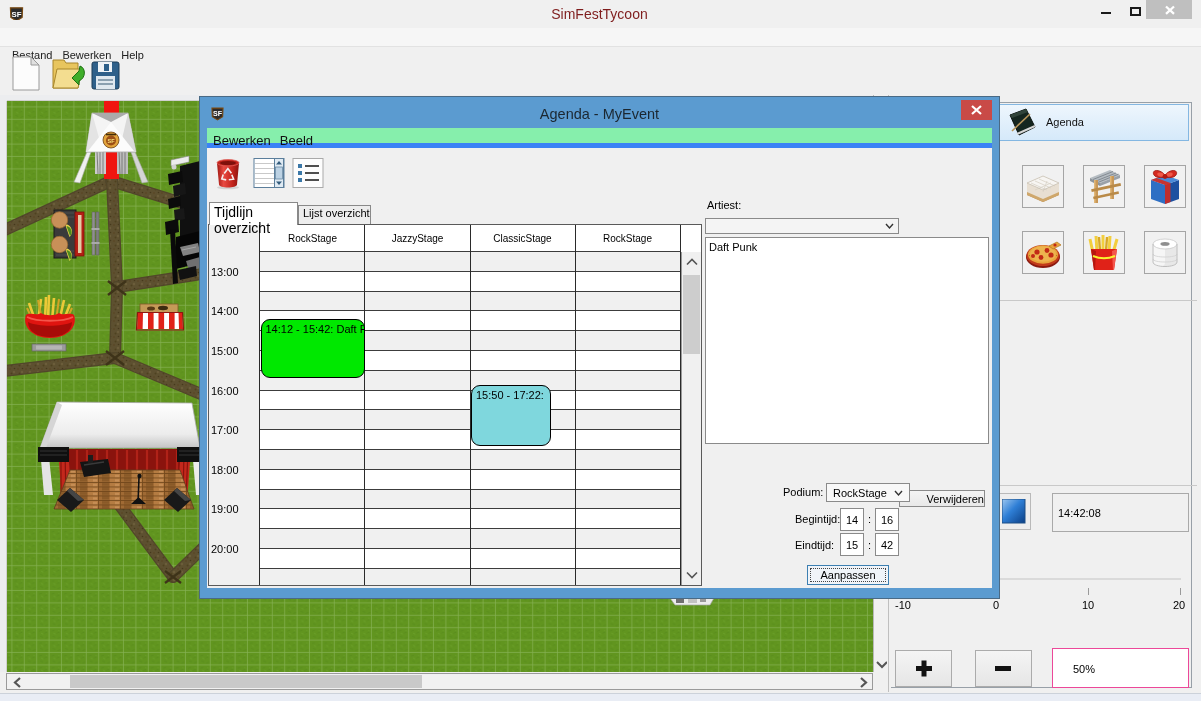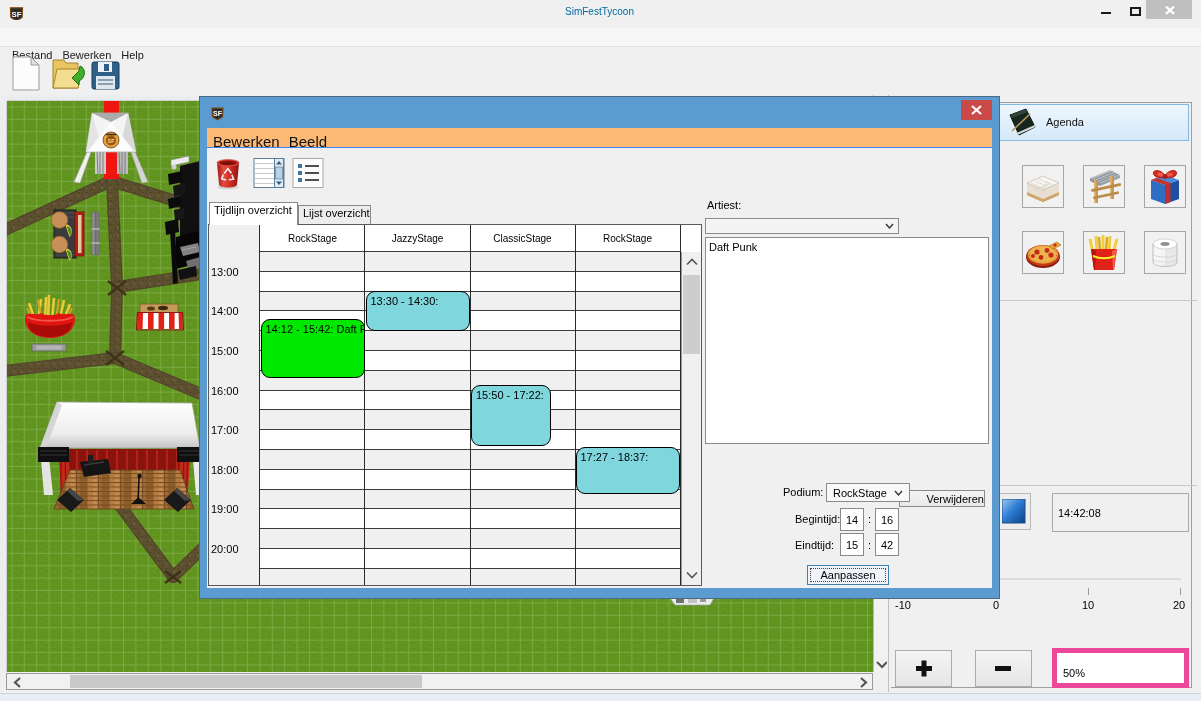--- a/index.html
+++ b/index.html
@@ -1,55 +1,55 @@
 <!DOCTYPE html>
 <html><head>
 <meta charset="utf-8">
 <style>
 * { margin:0; padding:0; box-sizing:border-box; }
 html,body { width:1201px; height:701px; overflow:hidden; font-family:"Liberation Sans",sans-serif; background:#f0f0f0; }
 .abs { position:absolute; }
 
 
-#title { left:0; top:6px; width:1199px; text-align:center; font-size:10px; color:#0369a1; }
+#title { left:0; top:6px; width:1199px; text-align:center; font-size:14px; color:#7f1d1d; }
 #btn-close { left:1146px; top:0; width:46px; height:19px; background:#bfbfbf; }
 #menubar { left:0; top:28px; width:1201px; height:19px; background:#f6f6f6; border-bottom:1px solid #e2e2e2; font-size:11px; color:#202020; }
 #menubar span { display:inline-block; margin-left:12px; margin-top:21px; }
 
 
 #map { left:0; top:95px; width:873px; height:577px; overflow:hidden; }
 #vscroll { left:873px; top:95px; width:15px; height:577px; background:#f1f1f1; border-left:1px solid #b9b9b9; }
 #hscroll { left:6px; top:673px; width:867px; height:17px; background:#f1f1f1; border:1px solid #9a9a9a; }
 #hthumb { left:70px; top:675px; width:352px; height:13px; background:#c9c9c9; }
 #statusbar { left:0; top:693px; width:1201px; height:8px; background:#e9edf5; border-top:1px solid #ccd2da; }
 
 
 #rpanel { left:888px; top:95px; width:313px; height:597px; background:#f0f0f0; border-left:1px solid #bfbfbf; font-size:11px; }
 #agendabtn { left:109px; top:9px; width:191px; height:37px; background:linear-gradient(#eef6fd,#d5e9fa); border:1px solid #84b7e2; }
 #agendabtn span { position:absolute; left:47px; top:11px; font-size:11px; color:#111; }
 .itembtn { position:absolute; width:42px; height:43px; background:#f1f1f1; border:1px solid #a5a5a5; }
 #rsep1 { left:2px; top:205px; width:306px; height:0; border-top:1px solid #c9c9c9; }
 #rsep2 { left:2px; top:390px; width:306px; height:0; border-top:1px solid #c9c9c9; }
 #playbtn { left:98px; top:398px; width:44px; height:37px; background:#eee; border:1px solid #b9b9b9; }
 #timebox { left:163px; top:398px; width:137px; height:39px; background:#f0f0f0; border:1px solid #a9a9a9; font-size:11px; padding:13px 0 0 5px; color:#000; }
-#pctbox { left:163px; top:553px; width:137px; height:40px; background:#fff; border:5px solid #ec4899; font-size:11px; padding:14px 0 0 6px; color:#000; }
+#pctbox { left:163px; top:553px; width:137px; height:40px; background:#fff; border:1px solid #ec4899; font-size:11px; padding:14px 0 0 20px; color:#000; }
 .zbtn { position:absolute; top:555px; width:57px; height:37px; background:linear-gradient(#f4f4f4,#e6e6e6); border:1px solid #ababab; }
 .ticklabel { position:absolute; top:504px; font-size:11px; color:#000; }
 .tick { position:absolute; top:493px; width:1px; height:7px; background:#9a9a9a; }
 
 
 #dlg { left:200px; top:97px; width:799px; height:501px; background:#5b9bd0; outline:1px solid #4a6a85; }
 #dtitle { left:0; top:7px; width:799px; text-align:center; font-size:14.5px; color:#1b2730; height:24px; line-height:21px; }
 #dclose { left:761px; top:3px; width:31px; height:20px; background:#c94a47; }
 #dbody { left:7px; top:31px; width:785px; height:460px; background:#f0f0f0; font-size:11px; }
-#dmenu { left:0; top:0; width:785px; height:20px; background:#fdba74; border-bottom:1px solid #3b82f6; font-size:15px; color:#111; }
+#dmenu { left:0; top:0; width:785px; height:20px; background:#86efac; border-bottom:5px solid #3b82f6; font-size:13px; color:#111; }
 #dmenu span { display:inline-block; margin-left:6px; margin-top:5px; }
 
 
-#tab1 { position:absolute; left:2px; top:74px; width:89px; height:23px; background:#fff; border:1px solid #898989; border-bottom:none; z-index:2; padding:1px 0 0 4px; font-size:11px; }
+#tab1 { position:absolute; left:2px; top:74px; width:89px; height:23px; background:#fff; border:1px solid #898989; border-bottom:none; z-index:2; padding:1px 0 0 4px; font-size:14px; }
 #tab2 { position:absolute; left:91px; top:77px; width:73px; height:20px; background:#ededed; border:1px solid #898989; border-bottom:none; padding:1px 0 0 4px; font-size:11px; white-space:nowrap; overflow:hidden; }
 
 
 #grid { left:1px; top:96px; width:494px; height:362px; background:#fff; border:1px solid #5a5a5a; overflow:hidden; }
 #gridbody { position:absolute; left:51px; top:26px; width:421px; height:334px;
   background:repeating-linear-gradient(to bottom, #3c3c3c 0 1px, #f0f0f0 1px 19.8px, #3c3c3c 19.8px 20.8px, #ffffff 20.8px 39.6px); }
 .gcol { position:absolute; top:0; width:1px; height:360px; background:#2a2a2a; }
 .hdr { position:absolute; top:8px; width:105px; font-size:10px; text-align:center; color:#000; }
 .tlabel { position:absolute; left:2px; width:46px; font-size:11px; color:#000; }
 .event { position:absolute; border:1px solid #000; border-radius:9px; font-size:11px; padding:3px 0 0 4px; overflow:hidden; white-space:nowrap; color:#000; z-index:3; }
@@ -432,20 +432,21 @@
           <path d="M19 17.5 L35 17.5" stroke="#111" stroke-width="5"></path>
         </svg></div>
     <div id="pctbox" class="abs">50%</div>
   </div>
 
   <div id="dlg" class="abs">
     <svg class="abs" style="left:10px;top:10px" width="15" height="14" viewBox="0 0 19 17">
       <path d="M2.5 1 L16.5 1 L16 12 L9.5 16 L3 12 Z" fill="#2b2b2b" stroke="#7a4a12" stroke-width="1.4"></path>
       <text x="9.5" y="11" font-size="9" font-weight="bold" fill="#fff" text-anchor="middle" font-family="Liberation Sans">SF</text>
     </svg>
+    <div id="dtitle" class="abs">Agenda - MyEvent</div>
     <div id="dclose" class="abs"><svg width="31" height="20">
           <path d="M11 6 L20 14 M20 6 L11 14" stroke="#fff" stroke-width="2.2"></path>
         </svg></div>
     <div id="dbody" class="abs">
       <div id="dmenu" class="abs"><span>Bewerken</span><span style="margin-left:9px">Beeld</span></div>
 
       <svg class="abs" style="left:8px;top:30px" width="113" height="32" viewBox="0 0 113 32">
 
         <defs>
             <linearGradient id="trg" x1="0" y1="0" x2="1" y2="0">
@@ -507,23 +508,21 @@
 <div class="gcol" style="left:471px"></div>
 <div class="tlabel" style="top:40.7px">13:00</div>
 <div class="tlabel" style="top:80.3px">14:00</div>
 <div class="tlabel" style="top:119.9px">15:00</div>
 <div class="tlabel" style="top:159.5px">16:00</div>
 <div class="tlabel" style="top:199.1px">17:00</div>
 <div class="tlabel" style="top:238.7px">18:00</div>
 <div class="tlabel" style="top:278.3px">19:00</div>
 <div class="tlabel" style="top:317.9px">20:00</div>
 <div class="event" style="left:51.5px;top:93.7px;width:104px;height:59.4px;background:#00e800">14:12 - 15:42: Daft Punk</div>
-<div class="event" style="left:156.5px;top:66.2px;width:104.5px;height:39.4px;background:#7fd7dd">13:30 - 14:30:</div>
 <div class="event" style="left:262px;top:160px;width:80px;height:61px;background:#7fd7dd">15:50 - 17:22:</div>
-<div class="event" style="left:366.5px;top:222.4px;width:104.5px;height:46.2px;background:#7fd7dd">17:27 - 18:37:</div>
 <div id="gsb">
 <svg style="position:absolute;left:4px;top:6px" width="12" height="8">
               <path d="M1 6.5 L6 1.5 L11 6.5" stroke="#555" stroke-width="1.6" fill="none"></path>
             </svg>
 <div id="gsb-thumb"></div>
 <svg style="position:absolute;left:4px;bottom:6px" width="12" height="8">
               <path d="M1 1.5 L6 6.5 L11 1.5" stroke="#555" stroke-width="1.6" fill="none"></path>
             </svg>
 </div>
         </div>

